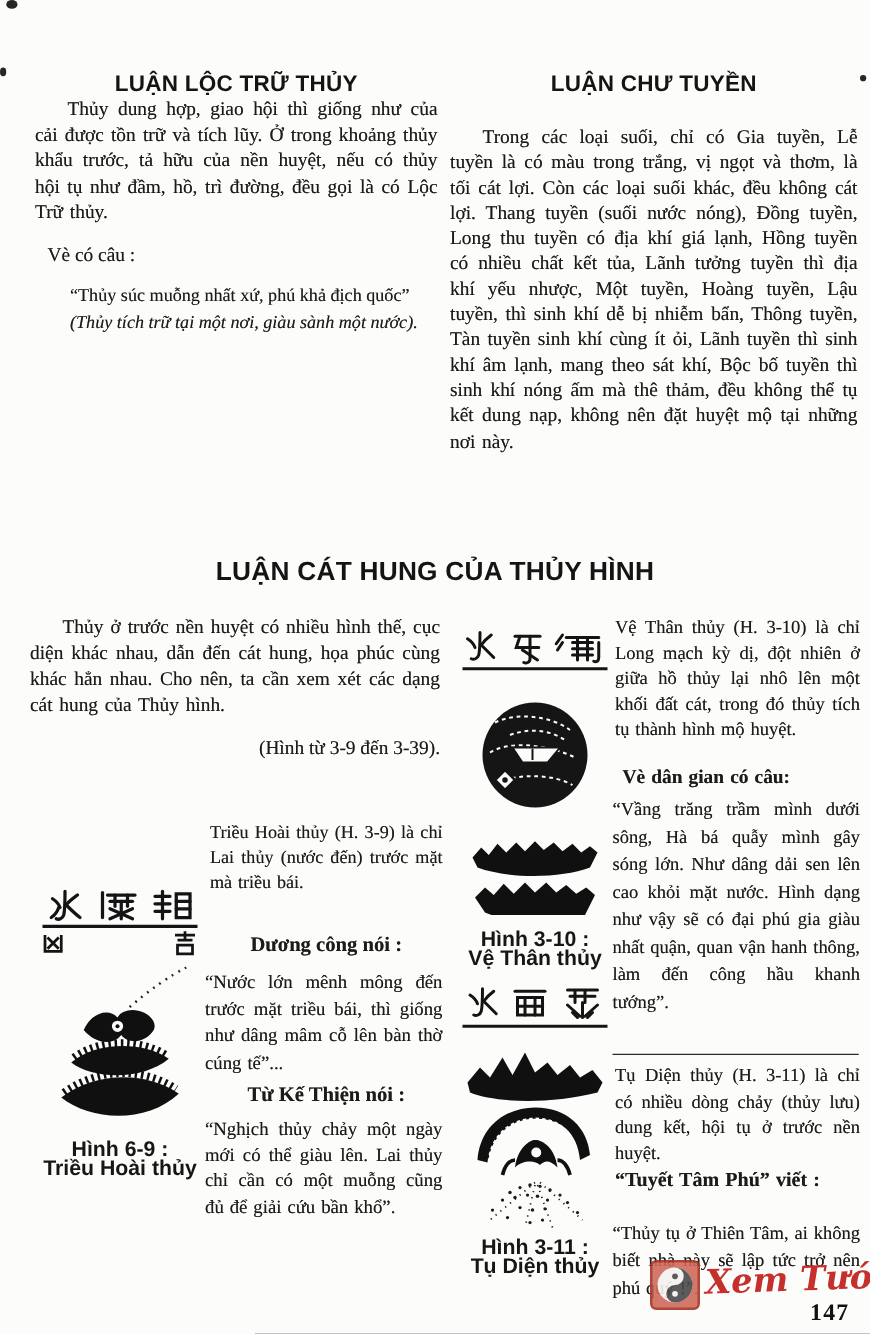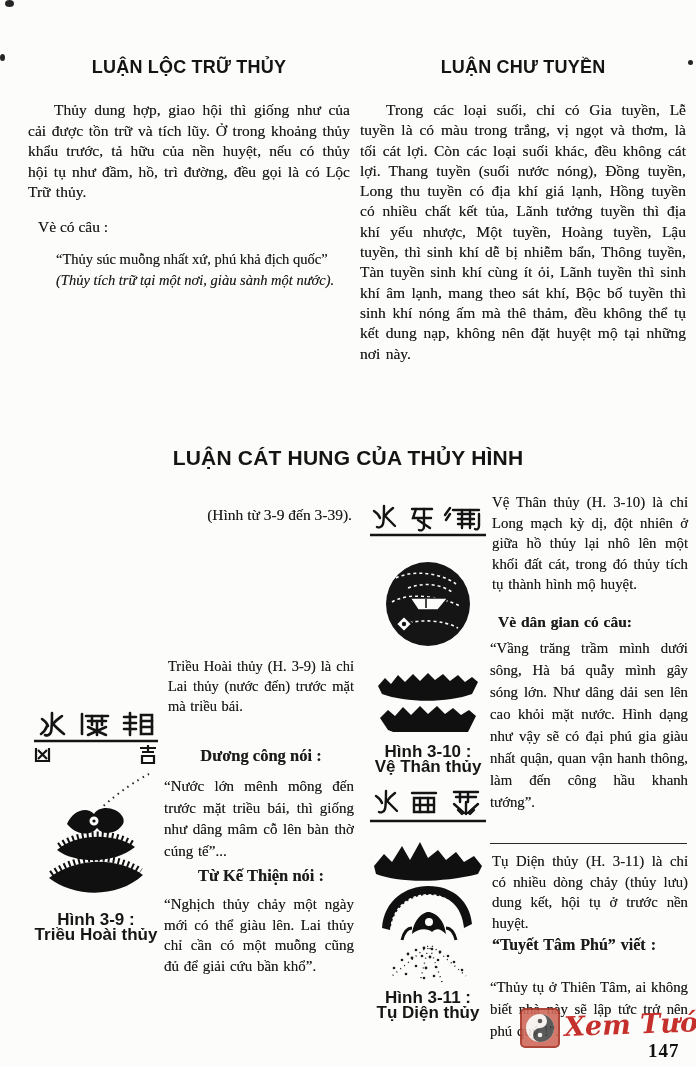--- a/index.html
+++ b/index.html
@@ -47,36 +47,37 @@
 <body>
 
 <div class="page">
 
   <div class="abs speck" style="left:5px; top:0; width:9px; height:7px;"></div>
   <div class="abs speck" style="left:0; top:54px; width:5px; height:7px;"></div>
   <div class="abs speck" style="left:688px; top:60px; width:5px; height:5px;"></div>
 
   <div class="abs" style="left:28px; top:57px; width:322px;">
     <div class="h-title">LUẬN LỘC TRỮ THỦY</div>
-    <div class="para" style="margin-top:22px;">Thủy dung hợp, giao hội thì giống như của cải được tồn trữ và tích lũy. Ở trong khoảng thủy khẩu trước, tả hữu của nền huyệt, nếu có thủy hội tụ như đầm, hồ, trì đường, đều gọi là có Lộc Trữ thủy.</div>
+    <div class="para" style="">Thủy dung hợp, giao hội thì giống như của cải được tồn trữ và tích lũy. Ở trong khoảng thủy khẩu trước, tả hữu của nền huyệt, nếu có thủy hội tụ như đầm, hồ, trì đường, đều gọi là có Lộc Trữ thủy.</div>
     <div class="lead-in" style="margin-top:15px;">Vè có câu :</div>
     <div class="quote-block" style="margin-top:13px;">
       <span>“Thủy súc muỗng nhất xứ, phú khả địch quốc”</span>
       <span class="quote-note">(Thủy tích trữ tại một nơi, giàu sành một nước).</span>
     </div>
   </div>
 
   <div class="abs" style="left:360px; top:57px; width:326px;">
     <div class="h-title">LUẬN CHƯ TUYỀN</div>
     <div class="para" style="margin-top:22px; line-height:20.3px;">Trong các loại suối, chỉ có Gia tuyền, Lễ tuyền là có màu trong trắng, vị ngọt và thơm, là tối cát lợi. Còn các loại suối khác, đều không cát lợi. Thang tuyền (suối nước nóng), Đồng tuyền, Long thu tuyền có địa khí giá lạnh, Hồng tuyền có nhiều chất kết tủa, Lãnh tưởng tuyền thì địa khí yếu nhược, Một tuyền, Hoàng tuyền, Lậu tuyền, thì sinh khí dễ bị nhiễm bẩn, Thông tuyền, Tàn tuyền sinh khí cùng ít ỏi, Lãnh tuyền thì sinh khí âm lạnh, mang theo sát khí, Bộc bố tuyền thì sinh khí nóng ấm mà thê thảm, đều không thể tụ kết dung nạp, không nên đặt huyệt mộ tại những nơi này.</div>
   </div>
 
   <div class="abs h-title" style="left:0; top:446px; width:696px; font-size:21px;">LUẬN CÁT HUNG CỦA THỦY HÌNH</div>
 
   <div class="abs" style="left:24px; top:491px; width:328px;">
+    <div class="para" style="line-height:21px;">Thủy ở trước nền huyệt có nhiều hình thế, cục diện khác nhau, dẫn đến cát hung, họa phúc cùng khác hẳn nhau. Cho nên, ta cần xem xét các dạng cát hung của Thủy hình.</div>
     <div class="note" style="margin-top:15px;text-align:right;">(Hình từ 3-9 đến 3-39).</div>
   </div>
 
   <div class="abs" style="left:30px; top:708px; width:132px;">
     <svg width="132" height="58" viewBox="0 0 132 58">
       <g stroke="#141414" stroke-width="2.6" fill="none" stroke-linecap="round">
 
         <path d="M22,5 C22,13 22,20 21,24 C20,27 17,28 15,27"></path>
         <path d="M12,11 C15,13 17,15 18,18"></path>
         <path d="M32,8 C28,11 25,13 23,16"></path>
@@ -112,21 +113,21 @@
       <path d="M112,2 C100,8 82,20 64,36" stroke="#242424" stroke-width="2" fill="none" stroke-dasharray="1.5 4.5"></path>
       <path d="M30,52 C36,38 50,34 57,42 C60,36 70,34 78,38 C86,42 88,48 86,52 C80,62 66,64 60,56 C54,64 40,64 30,52 Z" fill="#101010"></path>
       <circle cx="57" cy="49" r="5.5" fill="#fcfcfa" stroke="#101010" stroke-width="2"></circle>
       <circle cx="57" cy="49" r="1.6" fill="#101010"></circle>
       <path d="M20,78 C40,61 78,61 98,75 C78,92 38,92 20,78 Z" fill="#101010"></path>
       <path d="M22,74 C42,59 76,59 96,72" stroke="#101010" stroke-width="6" fill="none" stroke-dasharray="2 3"></path>
       <path d="M12,106 C40,85 80,85 106,103 C80,127 36,125 12,106 Z" fill="#101010"></path>
       <path d="M14,102 C42,82 78,82 104,99" stroke="#101010" stroke-width="6" fill="none" stroke-dasharray="2 3"></path>
     </svg>
     <div class="fig-caption" style="margin-top:10px;">
-      <div>Hình 3-9 :</div>
+      <div>Hình 6-9 :</div>
       <div>Triều Hoài thủy</div>
     </div>
   </div>
 
   <div class="abs colmid-desc" style="left:168px; top:656px; width:186px;">Triều Hoài thủy (H. 3-9) là chỉ Lai thủy (nước đến) trước mặt mà triều bái.</div>
   <div class="abs speaker" style="left:168px; top:746px; width:186px;">Dương công nói :</div>
   <div class="abs colmid-quote" style="left:164px; top:776px; width:190px;">“Nước lớn mênh mông đến trước mặt triều bái, thì giống như dâng mâm cỗ lên bàn thờ cúng tế”...</div>
   <div class="abs speaker" style="left:168px; top:866px; width:186px;">Từ Kế Thiện nói :</div>
   <div class="abs colmid-quote" style="left:164px; top:894px; width:190px; line-height:20.5px;">“Nghịch thủy chảy một ngày mới có thể giàu lên. Lai thủy chỉ cần có một muỗng cũng đủ để giải cứu bần khổ”.</div>
 

